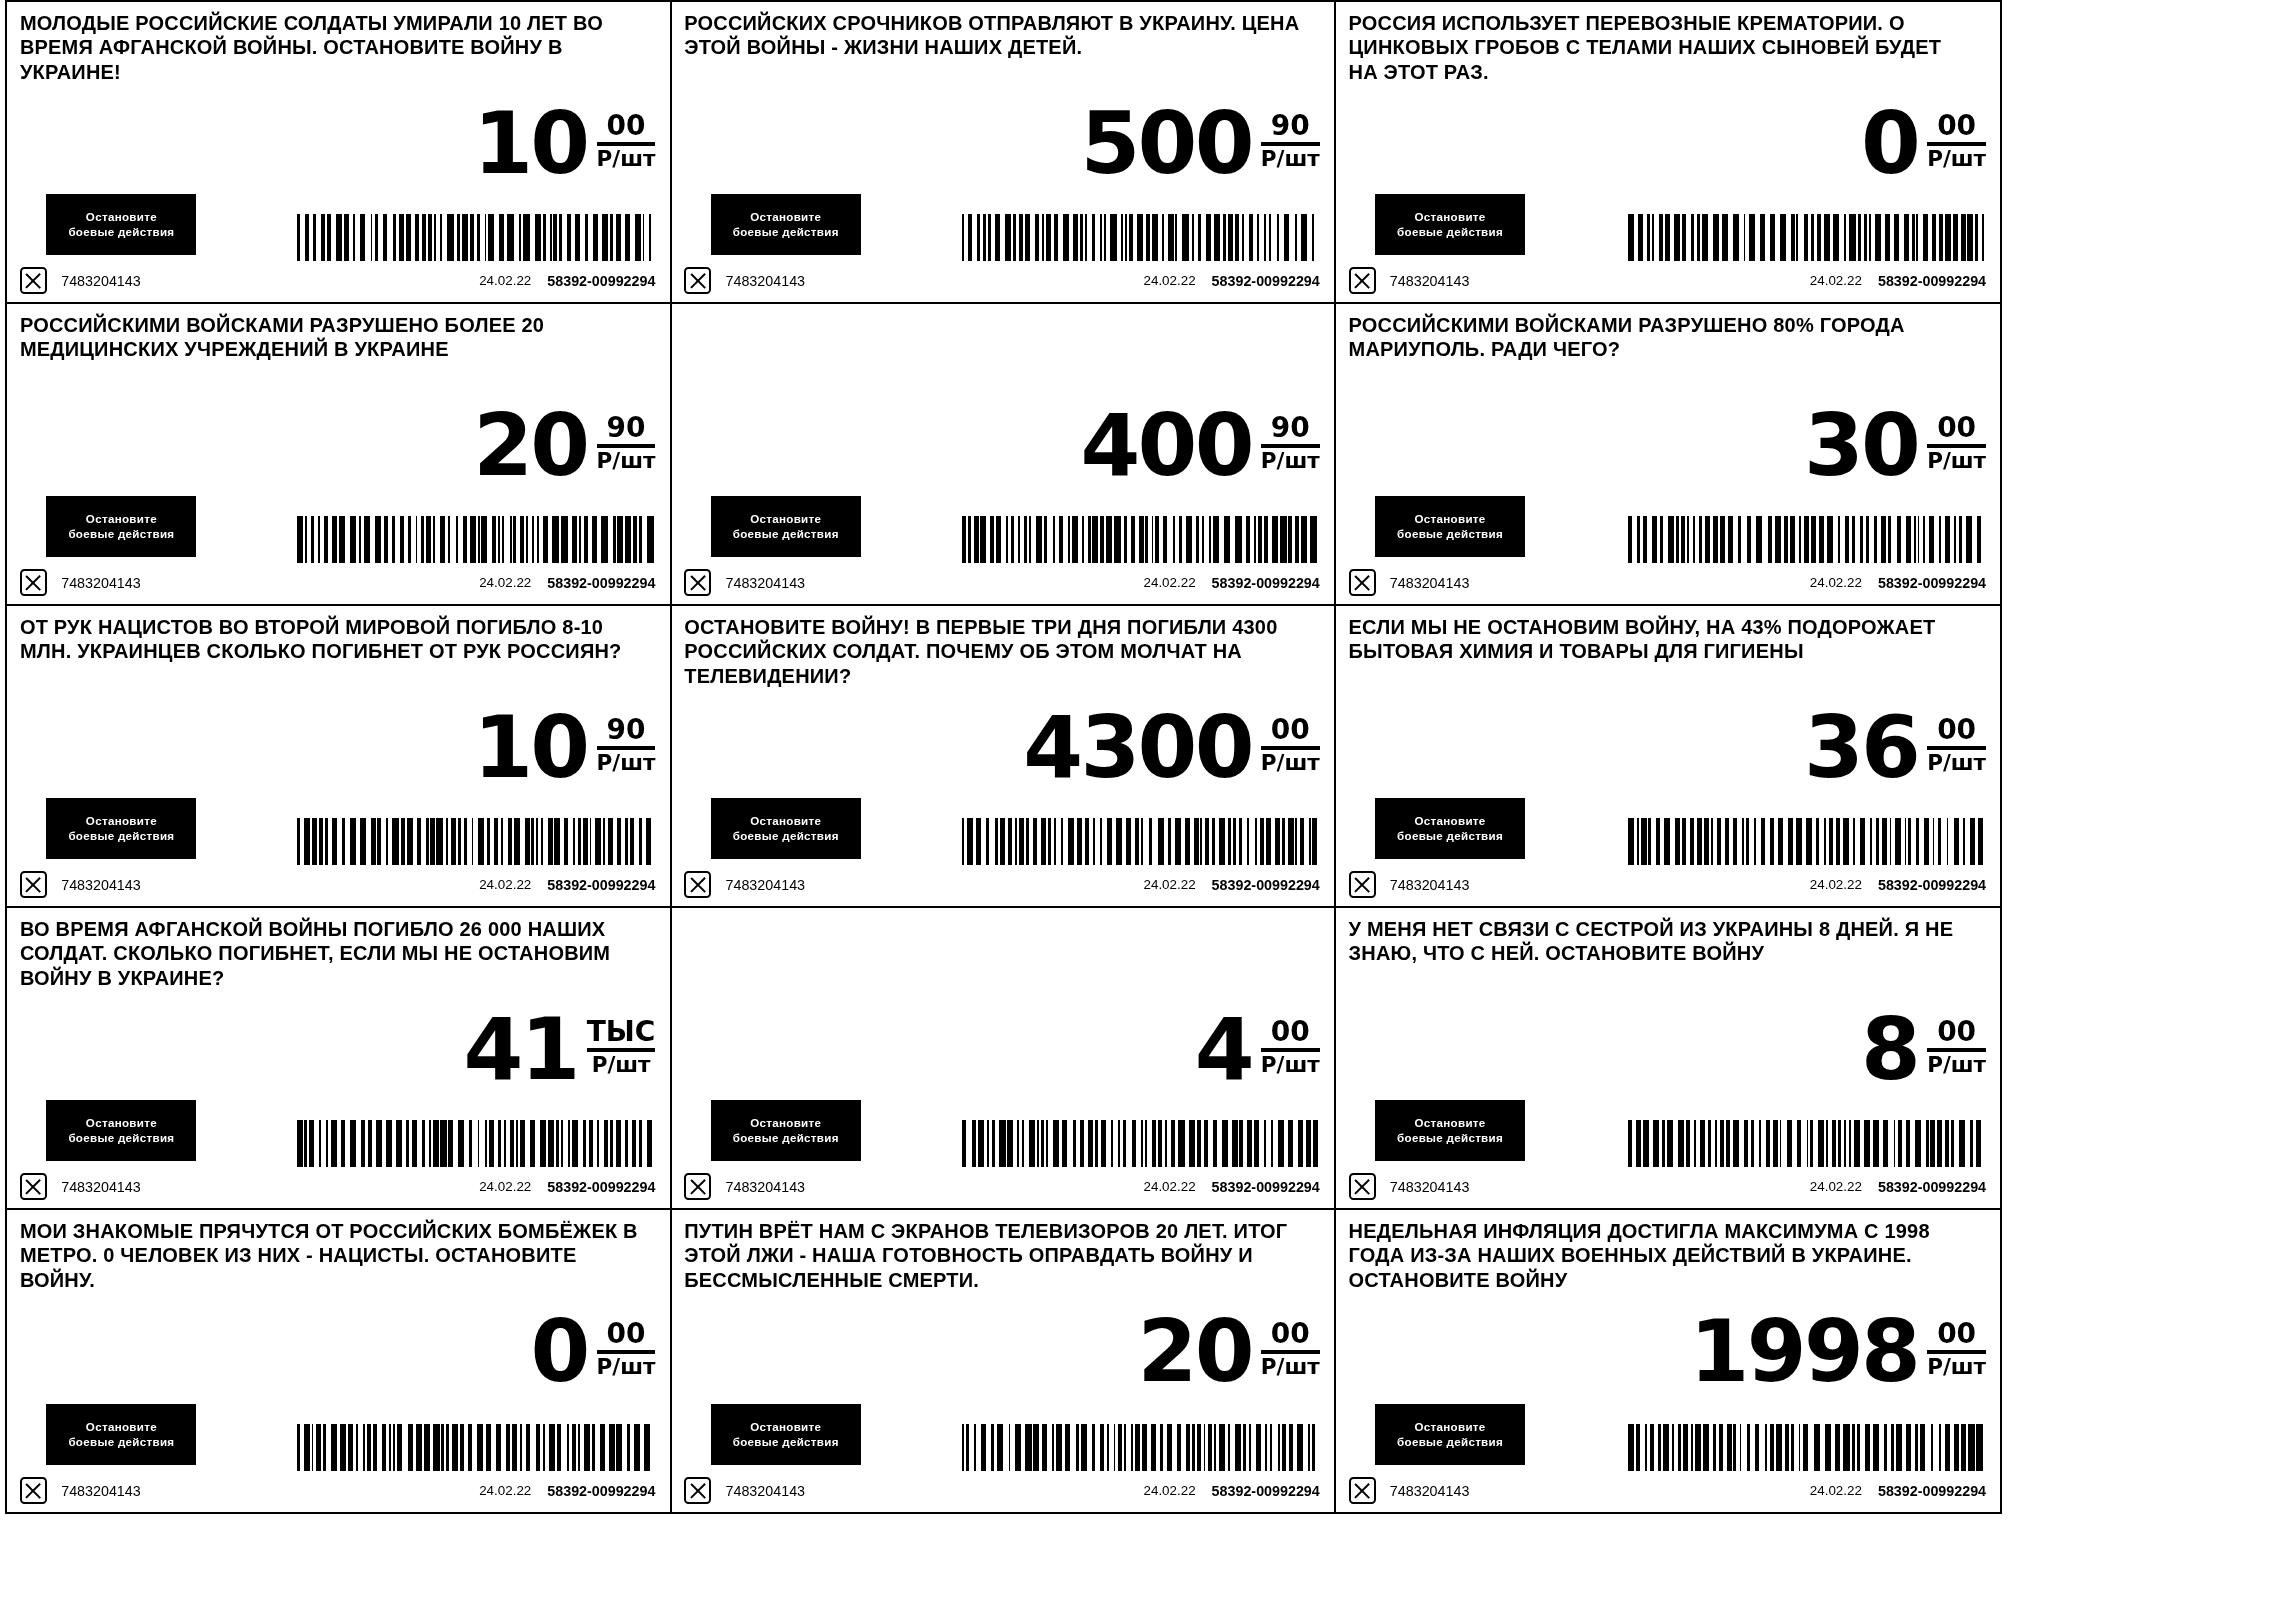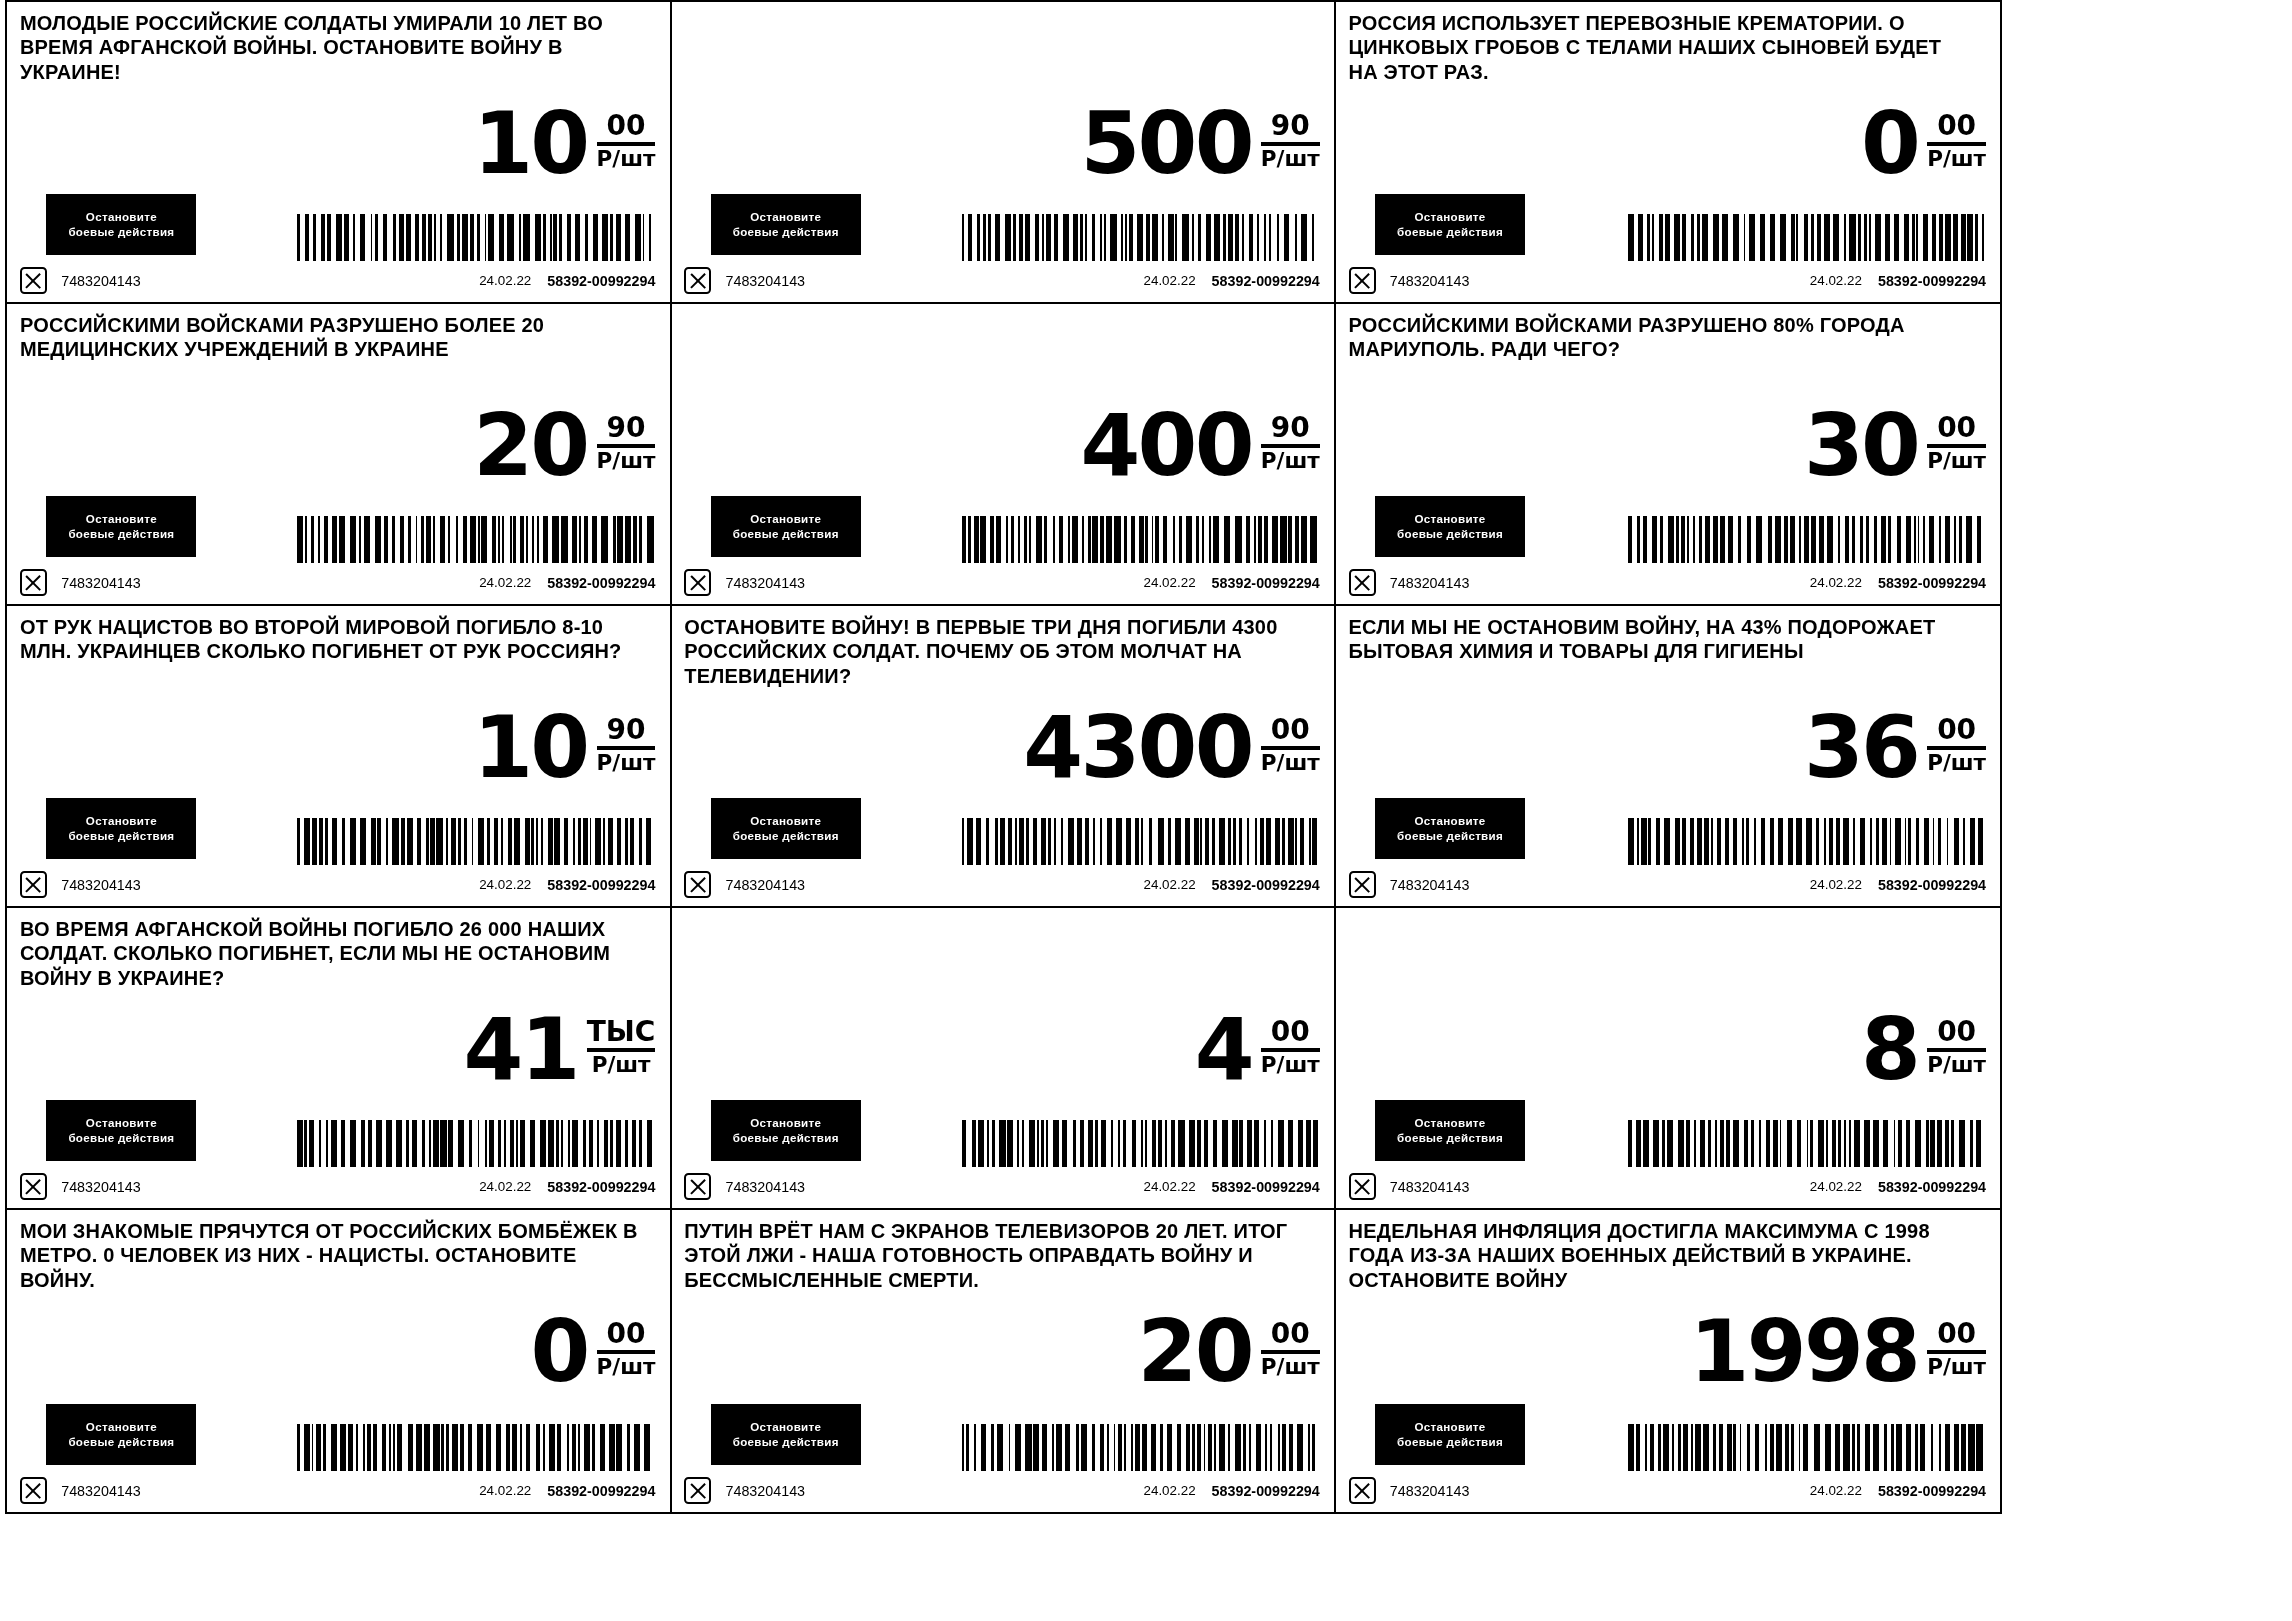--- a/index.html
+++ b/index.html
@@ -308,20 +308,21 @@
     </div>
     <div class="footer">
       <div class="xbox"></div>
       <div class="art">7483204143</div>
       <div class="date">24.02.22</div>
       <div class="code">58392-00992294</div>
     </div>
   </div>
 
   <div class="tag">
+    <div class="tag-headline">РОССИЙСКИХ СРОЧНИКОВ ОТПРАВЛЯЮТ В УКРАИНУ. ЦЕНА ЭТОЙ ВОЙНЫ - ЖИЗНИ НАШИХ ДЕТЕЙ.</div>
     <div class="price-row">
       <div class="price-main">500</div>
       <div class="price-right">
         <div class="price-cents">90</div>
         <div class="price-divider"></div>
         <div class="price-unit">Р/шт</div>
       </div>
     </div>
     <div class="stamp">
       <span>Остановите</span>
@@ -1523,20 +1524,21 @@
     </div>
     <div class="footer">
       <div class="xbox"></div>
       <div class="art">7483204143</div>
       <div class="date">24.02.22</div>
       <div class="code">58392-00992294</div>
     </div>
   </div>
 
   <div class="tag">
+    <div class="tag-headline">У МЕНЯ НЕТ СВЯЗИ С СЕСТРОЙ ИЗ УКРАИНЫ 8 ДНЕЙ. Я НЕ ЗНАЮ, ЧТО С НЕЙ. ОСТАНОВИТЕ ВОЙНУ</div>
     <div class="price-row">
       <div class="price-main">8</div>
       <div class="price-right">
         <div class="price-cents">00</div>
         <div class="price-divider"></div>
         <div class="price-unit">Р/шт</div>
       </div>
     </div>
     <div class="stamp">
       <span>Остановите</span>

